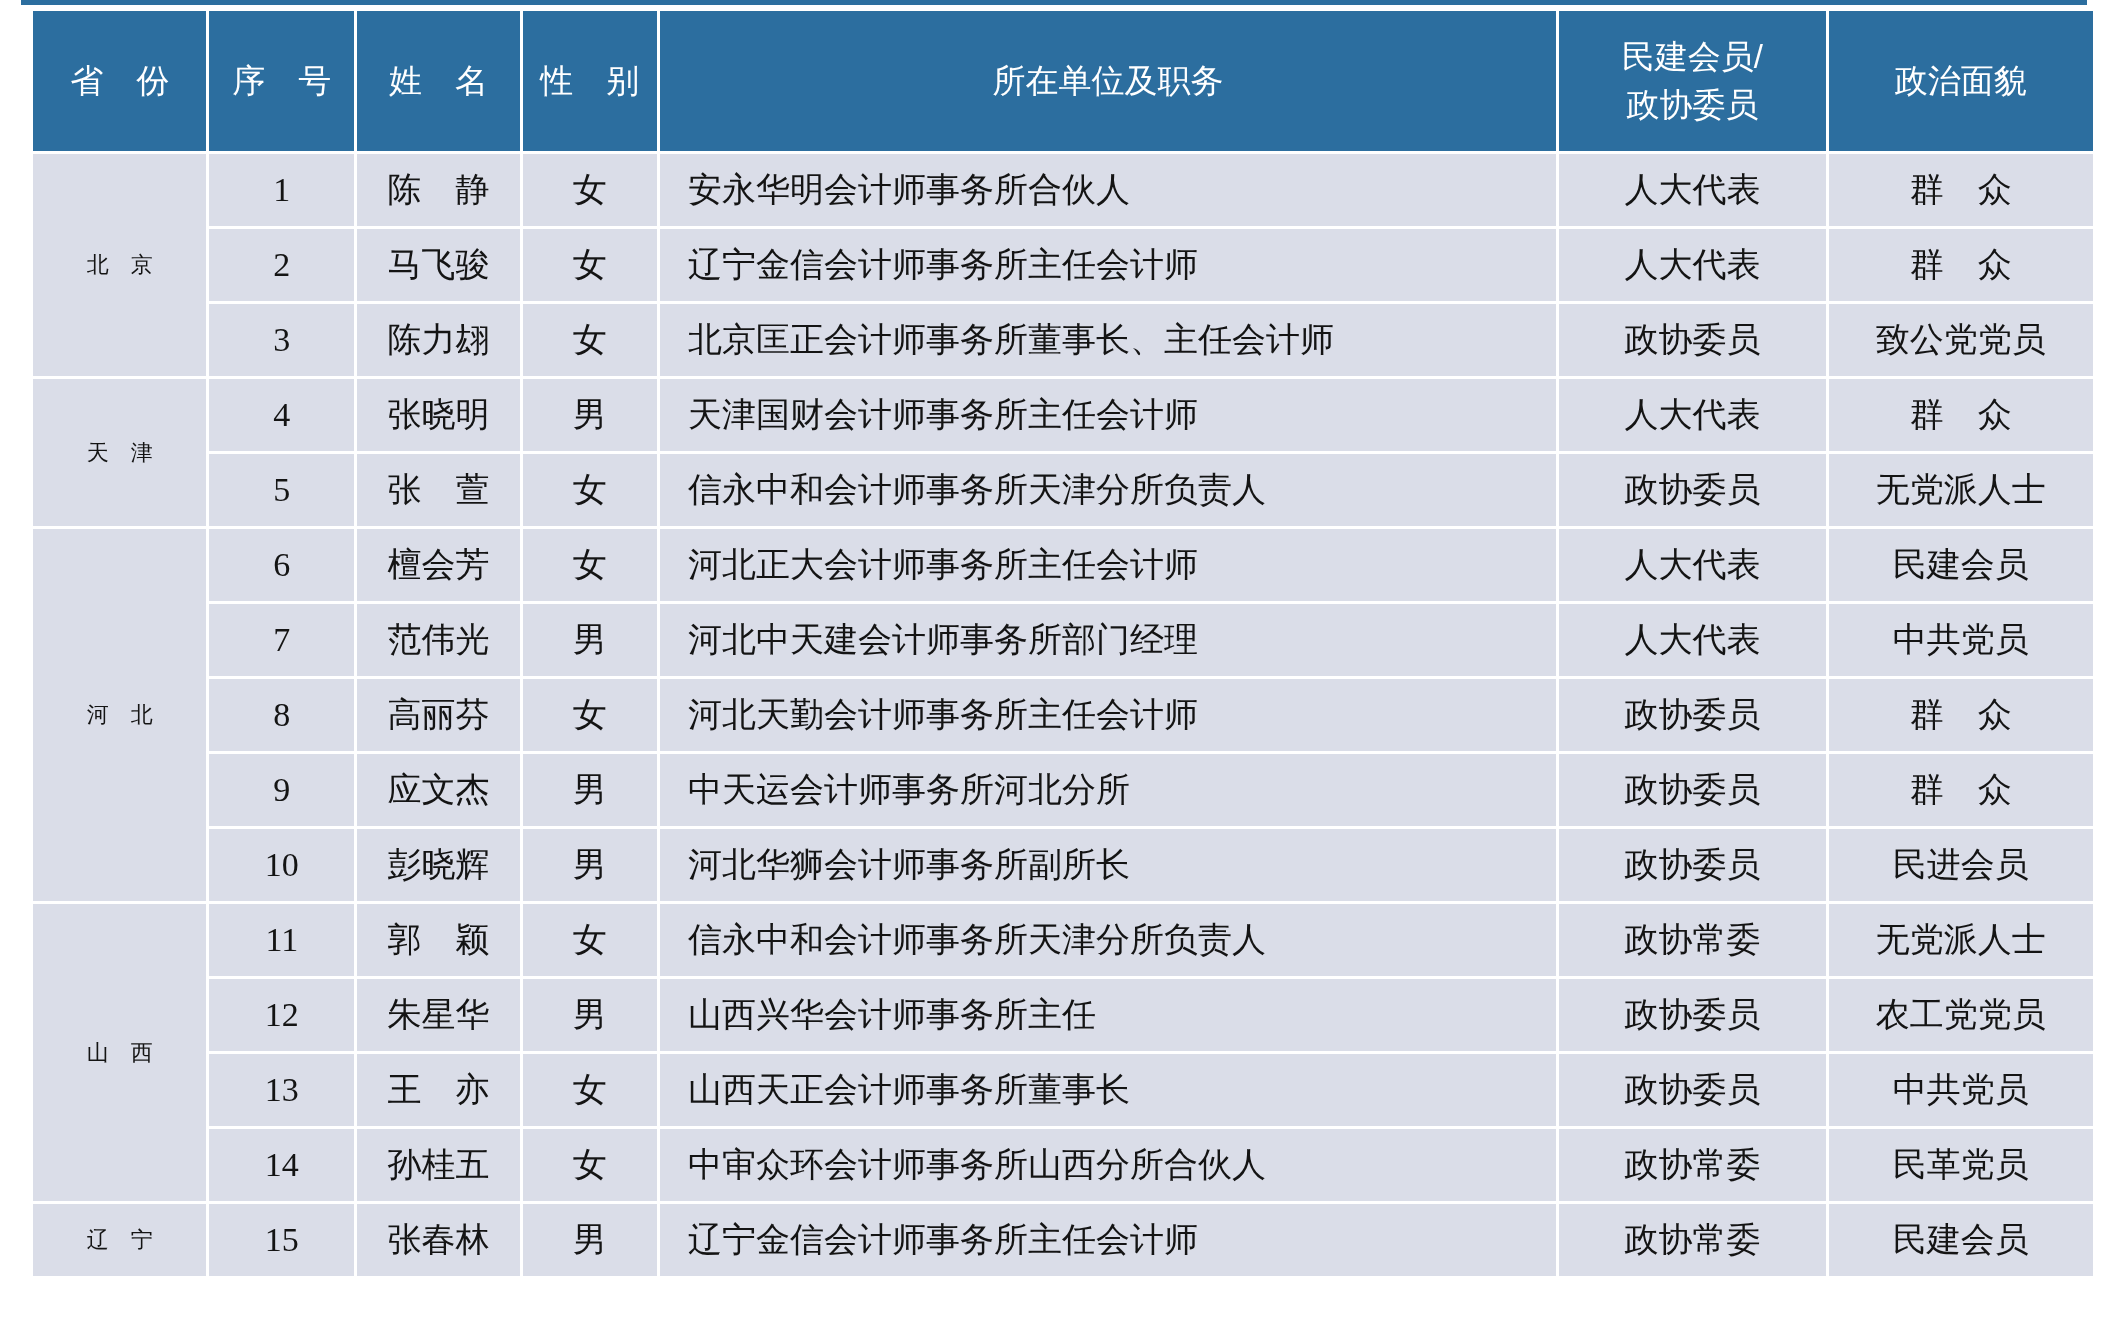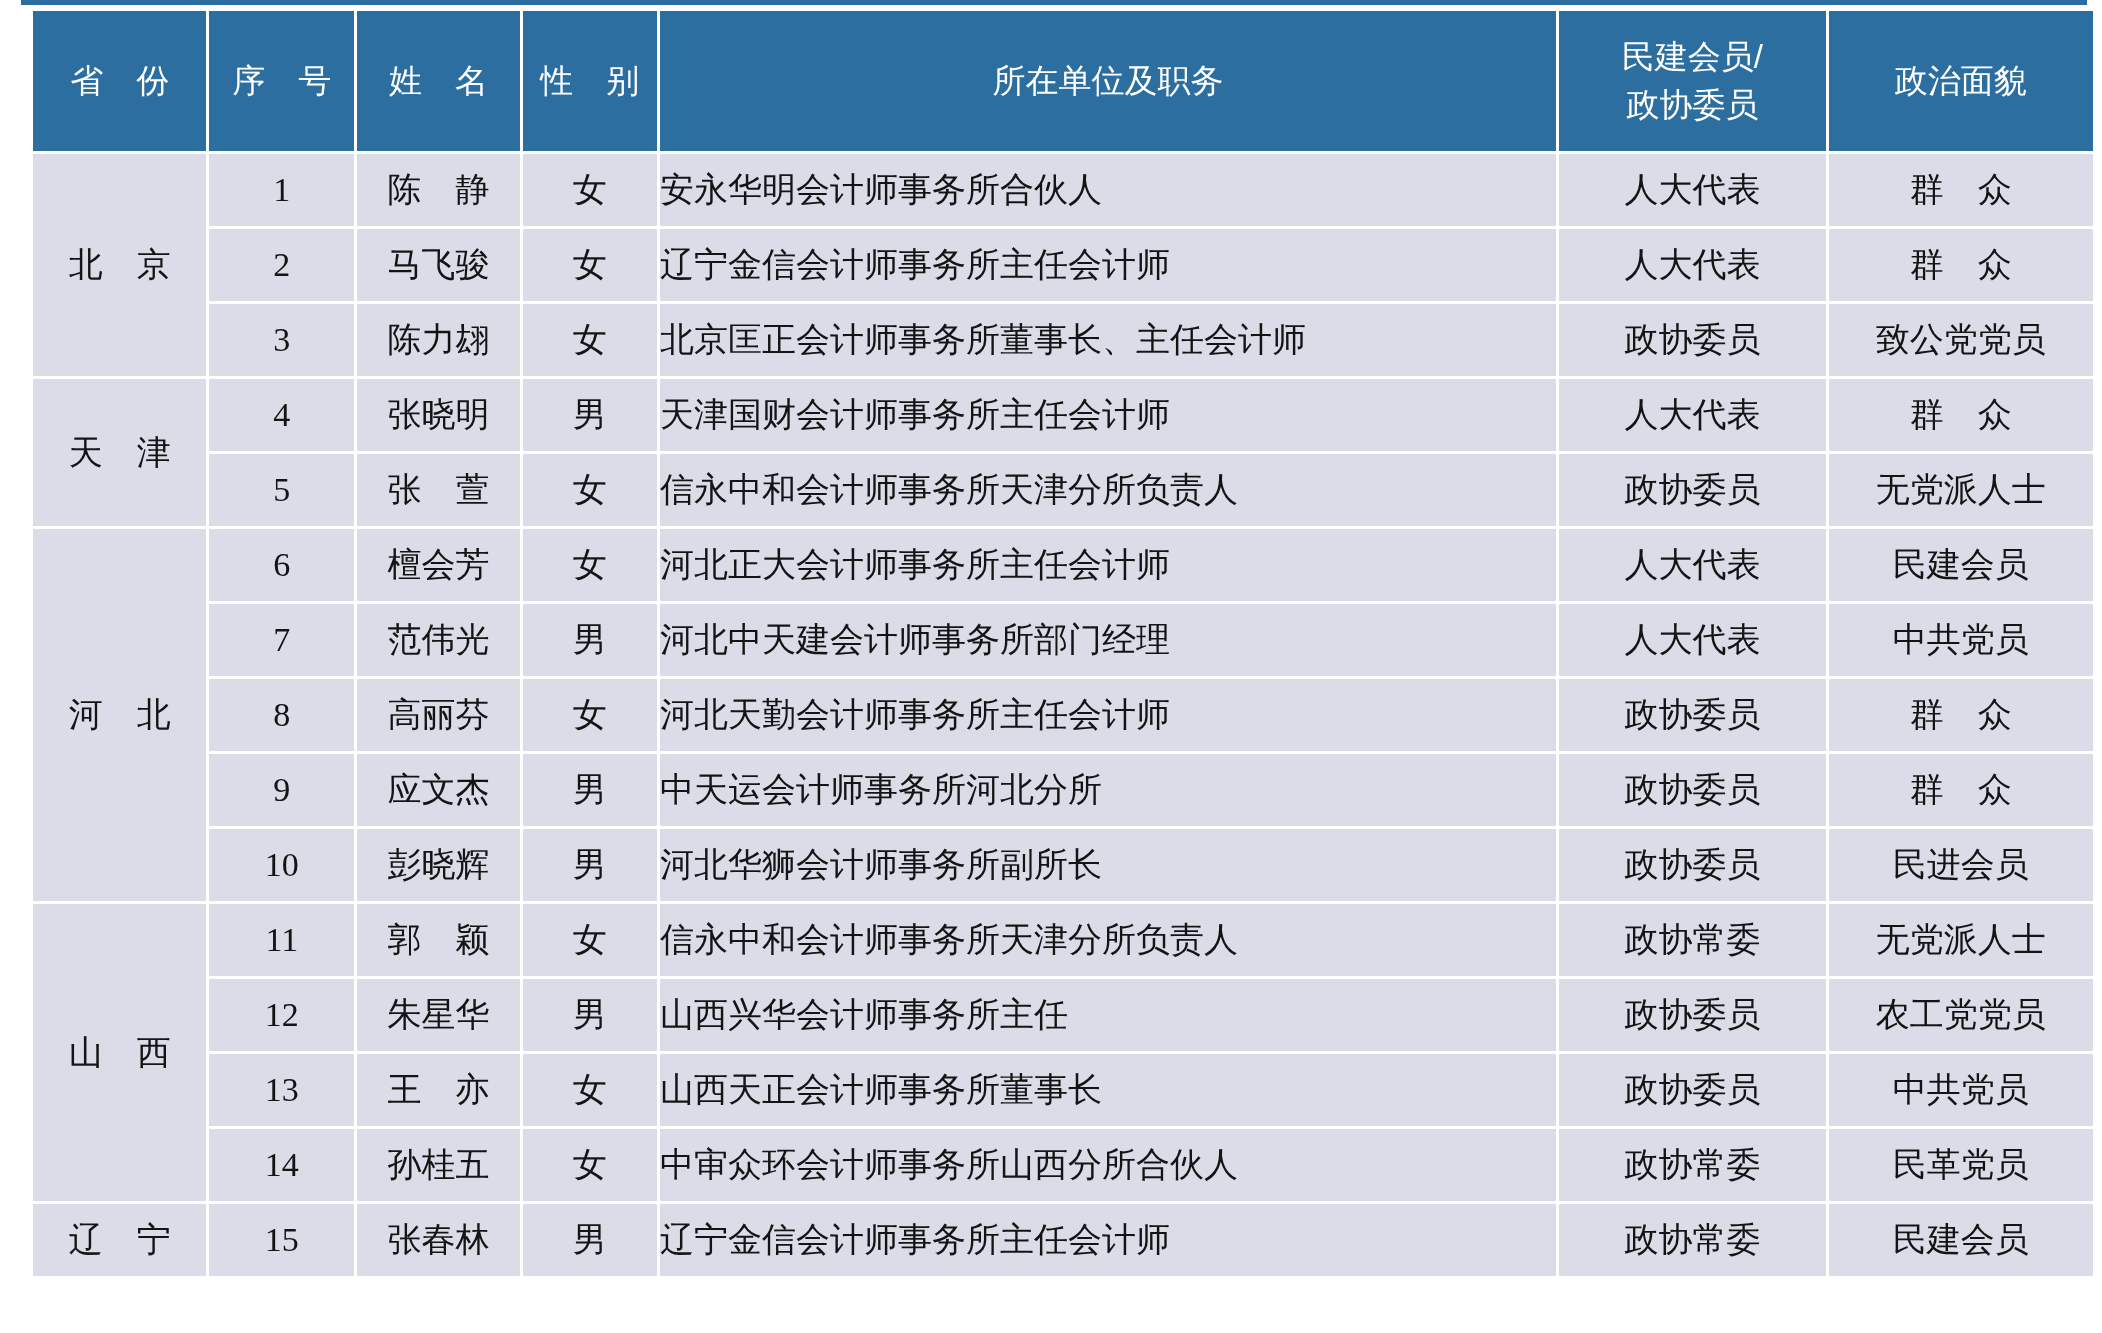--- a/index.html
+++ b/index.html
@@ -54,24 +54,24 @@
     background: #DADDE8;
     color: #141414;
     font-size: 34px;
     height: 72px;
     text-align: center;
     vertical-align: middle;
     padding: 0;
   }
   tbody td.unit {
     text-align: left;
-    padding-left: 0;
+    padding-left: 28px;
   }
   tbody td.prov {
-    font-size: 34px;
+    font-size: 22px;
   }
 </style>
 </head>
 <body>
 
 <div class="top-strip"></div>
 
 <table class="roster">
   <colgroup>
     <col class="c-province">

